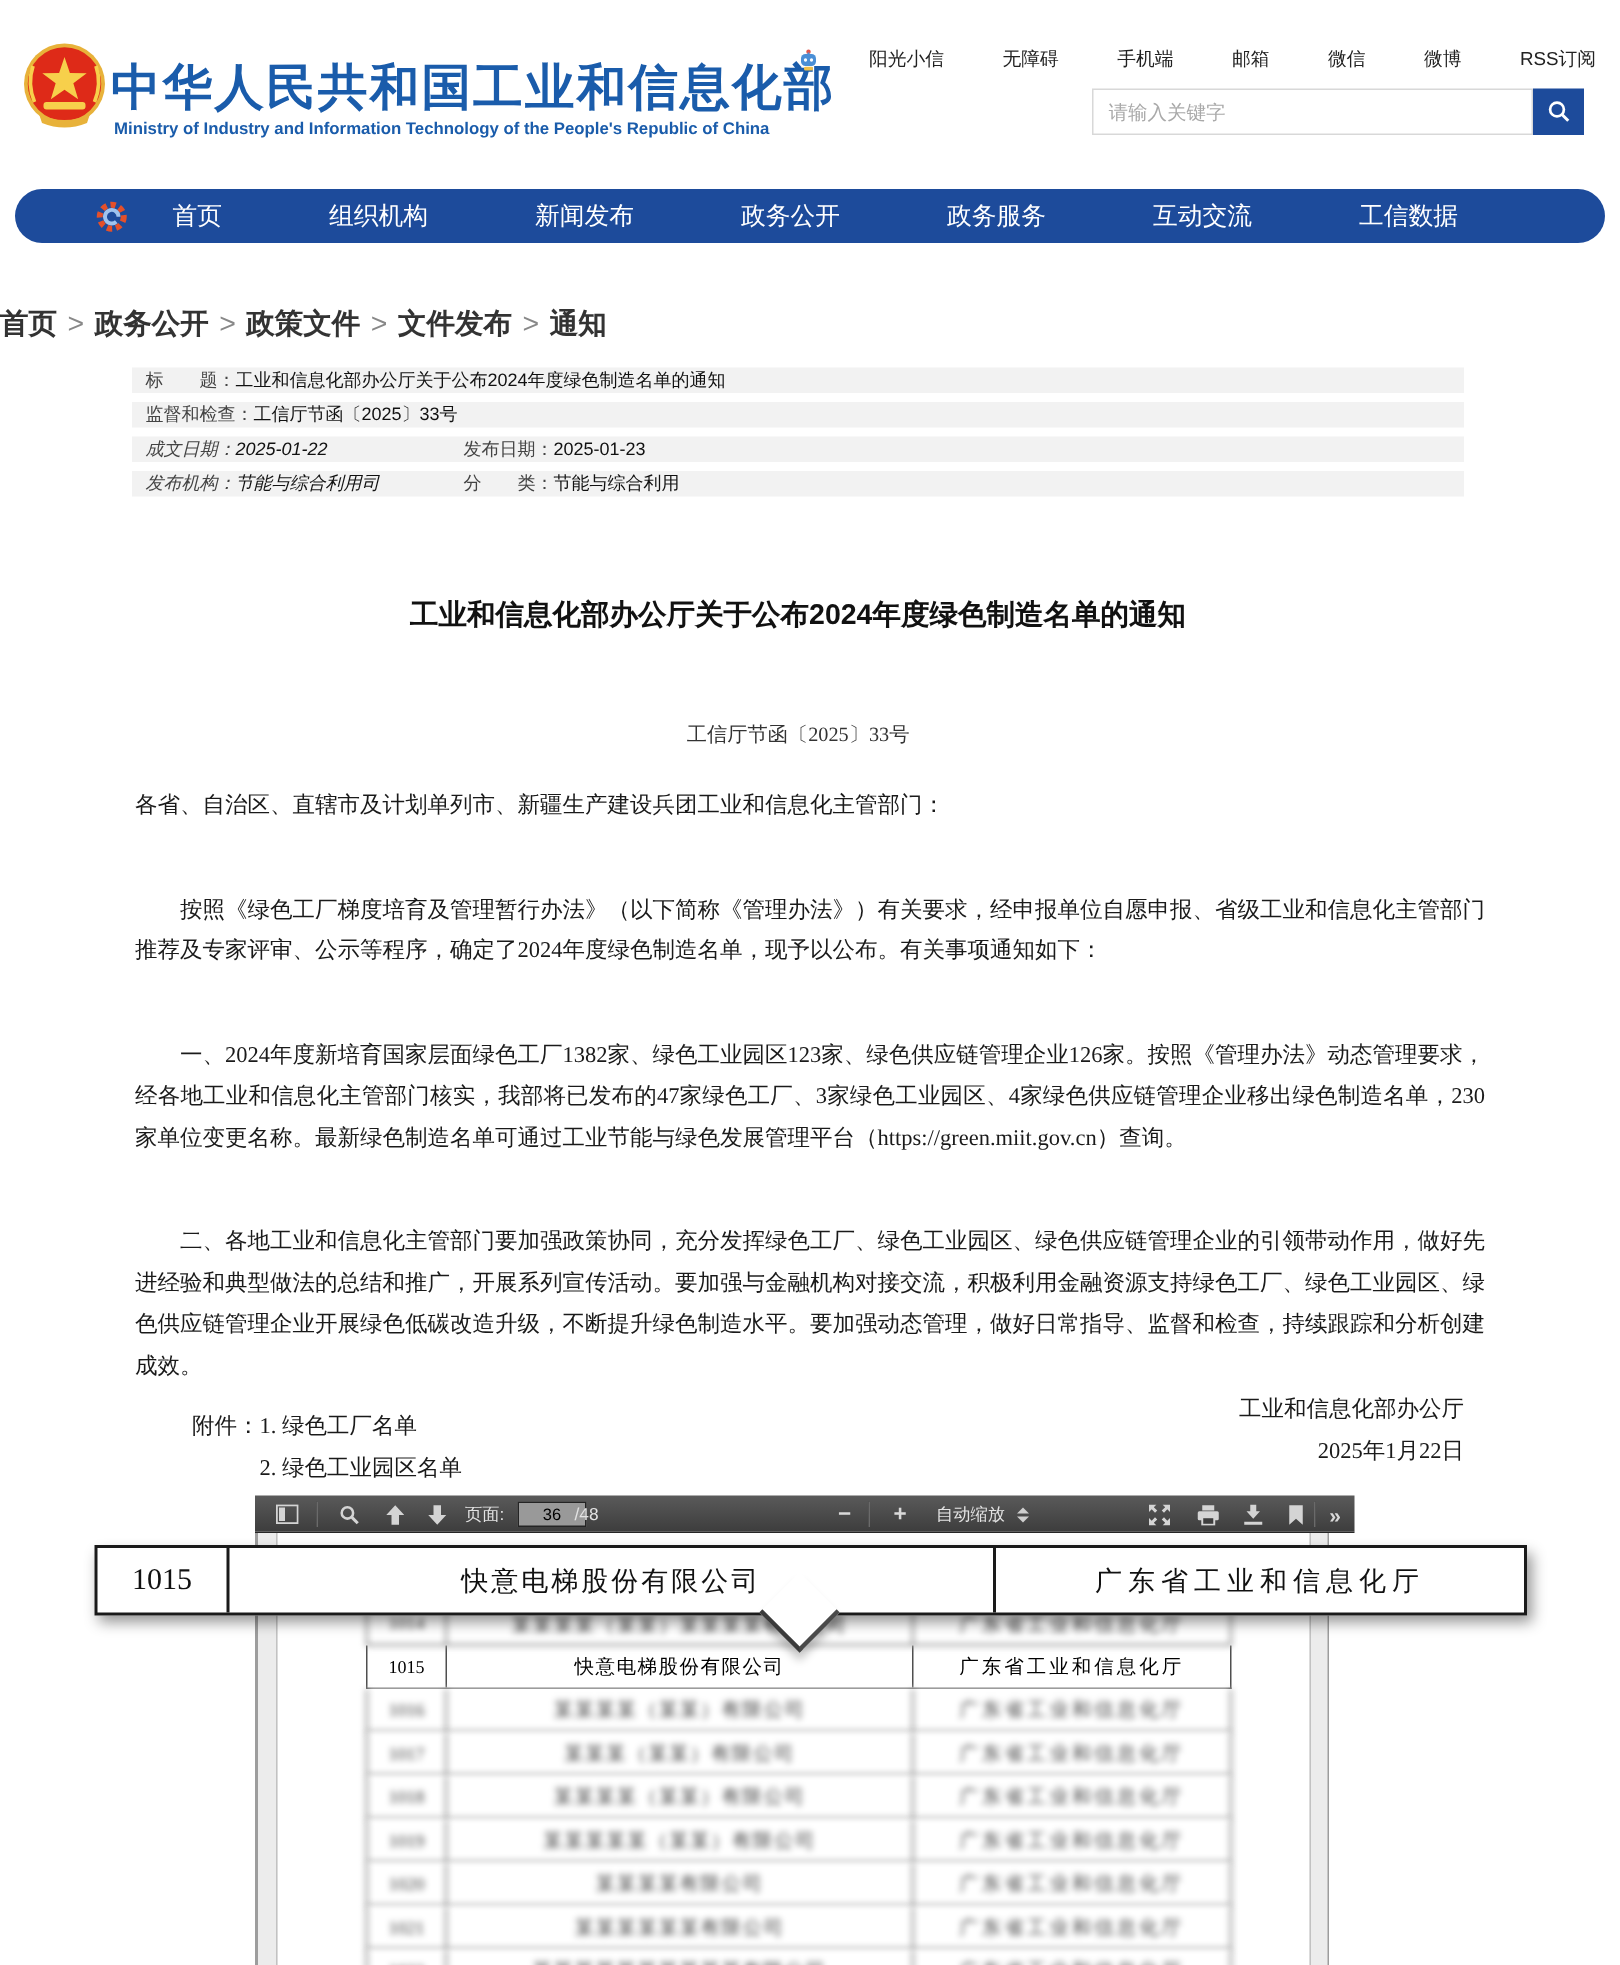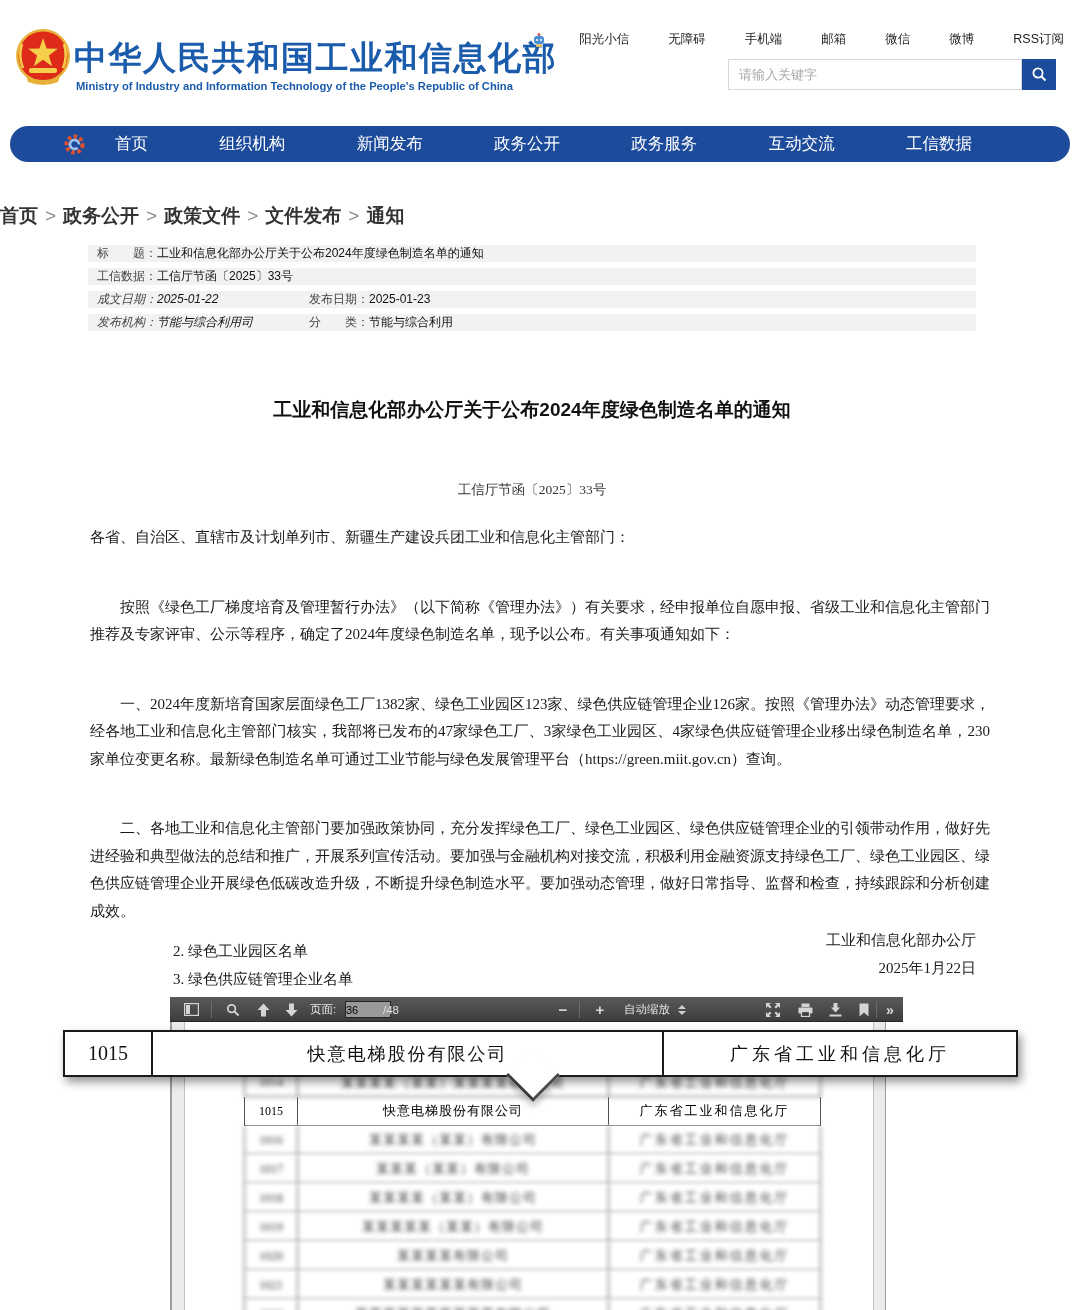--- a/index.html
+++ b/index.html
@@ -46,21 +46,21 @@
   .attachment-line { line-height:27.5px; }
   .attachment-line.indent { margin-left:45px; }
   .signature { position:absolute; right:104px; top:926px; text-align:right; font-family:"Liberation Serif",serif; font-size:15px; line-height:28px; color:#1a1a1a; }
 
   
   .pdf-viewer { position:absolute; left:170px; top:997px; width:733px; height:313px; }
   .pdf-toolbar { position:relative; height:25px; background:linear-gradient(#5a5a5a,#3d3d3d); border-bottom:1px solid #262626; color:#d9d9d9; z-index:3; }
   .tb { position:absolute; top:0; height:25px; display:flex; align-items:center; justify-content:center; cursor:pointer; }
   .tb-label { cursor:default; font-size:11.5px; color:#e3e3e3; }
   .tb-sep { position:absolute; top:4px; width:1px; height:17px; background:#2e2e2e; border-right:1px solid #6a6a6a; }
-  .page-input { position:absolute; top:4px; left:175px; width:46px; height:17px; background:#999; border:1px solid #242424; color:#000; font-size:11px; font-family:"Liberation Sans",sans-serif; }
+  .page-input { position:absolute; top:4px; left:175px; width:46px; height:17px; background:#999; border:1px solid #242424; color:#000; font-size:11px; text-align:center; font-family:"Liberation Sans",sans-serif; }
   .zoom-select { position:absolute; left:448px; top:3px; height:19px; display:flex; align-items:center; padding:0 6px; cursor:pointer; }
   .spinner { display:inline-block; margin-left:8px; }
   .spinner b, .spinner i { display:block; width:0; height:0; border-left:4px solid transparent; border-right:4px solid transparent; }
   .spinner b { border-bottom:4px solid #cfcfcf; margin-bottom:2px; }
   .spinner i { border-top:4px solid #cfcfcf; }
   .tb-text { font-size:15px; font-weight:bold; color:#d9d9d9; }
 
   .pdf-page { position:absolute; left:0; top:25px; right:0; bottom:0; background:#fff; overflow:hidden; }
   .edge-left { position:absolute; left:0; top:0; bottom:0; width:15px; background:#ececec; border-left:2px solid #9d9d9d; border-right:1px solid #c2c2c2; }
   .edge-right { position:absolute; left:703px; top:0; bottom:0; width:13px; background:#ececec; border-left:1px solid #c2c2c2; border-right:1px solid #9d9d9d; }
@@ -144,21 +144,21 @@
       <div class="nav-item">工信数据</div>
     </div>
 
   <div class="breadcrumb"><span class="crumb">首页</span><span class="crumb-sep">&gt;</span><span class="crumb">政务公开</span><span class="crumb-sep">&gt;</span><span class="crumb">政策文件</span><span class="crumb-sep">&gt;</span><span class="crumb">文件发布</span><span class="crumb-sep">&gt;</span><span class="crumb">通知</span></div>
 
   <div class="meta">
       <div class="meta-row">
         <span class="meta-cell"><span class="meta-label">标　　题：</span><span class="meta-value">工业和信息化部办公厅关于公布2024年度绿色制造名单的通知</span></span>
       </div>
       <div class="meta-row">
-        <span class="meta-cell"><span class="meta-label">工信数据：</span><span class="meta-value">工信厅节函〔2025〕33号</span></span>
+        <span class="meta-cell"><span class="meta-label">监督和检查：</span><span class="meta-value">工信厅节函〔2025〕33号</span></span>
       </div>
       <div class="meta-row">
         <span class="meta-cell fixed"><span class="meta-label">成文日期：</span><span class="meta-value">2025-01-22</span></span>
         <span class="meta-cell"><span class="meta-label">发布日期：</span><span class="meta-value">2025-01-23</span></span>
       </div>
       <div class="meta-row">
         <span class="meta-cell fixed"><span class="meta-label">发布机构：</span><span class="meta-value">节能与综合利用司</span></span>
         <span class="meta-cell"><span class="meta-label">分　　类：</span><span class="meta-value">节能与综合利用</span></span>
       </div>
     </div>
@@ -167,20 +167,21 @@
   <div class="doc-number">工信厅节函〔2025〕33号</div>
 
   <div class="doc-body">
     <div class="doc-salutation">各省、自治区、直辖市及计划单列市、新疆生产建设兵团工业和信息化主管部门：</div>
     <div id="paras">
         <p class="doc-para">按照《绿色工厂梯度培育及管理暂行办法》（以下简称《管理办法》）有关要求，经申报单位自愿申报、省级工业和信息化主管部门推荐及专家评审、公示等程序，确定了2024年度绿色制造名单，现予以公布。有关事项通知如下：</p>
         <p class="doc-para">一、2024年度新培育国家层面绿色工厂1382家、绿色工业园区123家、绿色供应链管理企业126家。按照《管理办法》动态管理要求，经各地工业和信息化主管部门核实，我部将已发布的47家绿色工厂、3家绿色工业园区、4家绿色供应链管理企业移出绿色制造名单，230家单位变更名称。最新绿色制造名单可通过工业节能与绿色发展管理平台（https://green.miit.gov.cn）查询。</p>
         <p class="doc-para">二、各地工业和信息化主管部门要加强政策协同，充分发挥绿色工厂、绿色工业园区、绿色供应链管理企业的引领带动作用，做好先进经验和典型做法的总结和推广，开展系列宣传活动。要加强与金融机构对接交流，积极利用金融资源支持绿色工厂、绿色工业园区、绿色供应链管理企业开展绿色低碳改造升级，不断提升绿色制造水平。要加强动态管理，做好日常指导、监督和检查，持续跟踪和分析创建成效。</p>
       </div>
     <div class="attachments" id="attachments">
+        <div class="attachment-line"><span>附件：</span><span>1. 绿色工厂名单</span></div>
         <div class="attachment-line indent"><span>2. 绿色工业园区名单</span></div>
         <div class="attachment-line indent"><span>3. 绿色供应链管理企业名单</span></div>
       </div>
   </div>
 
   <div class="signature">
     <div>工业和信息化部办公厅</div>
     <div>2025年1月22日</div>
   </div>
 

